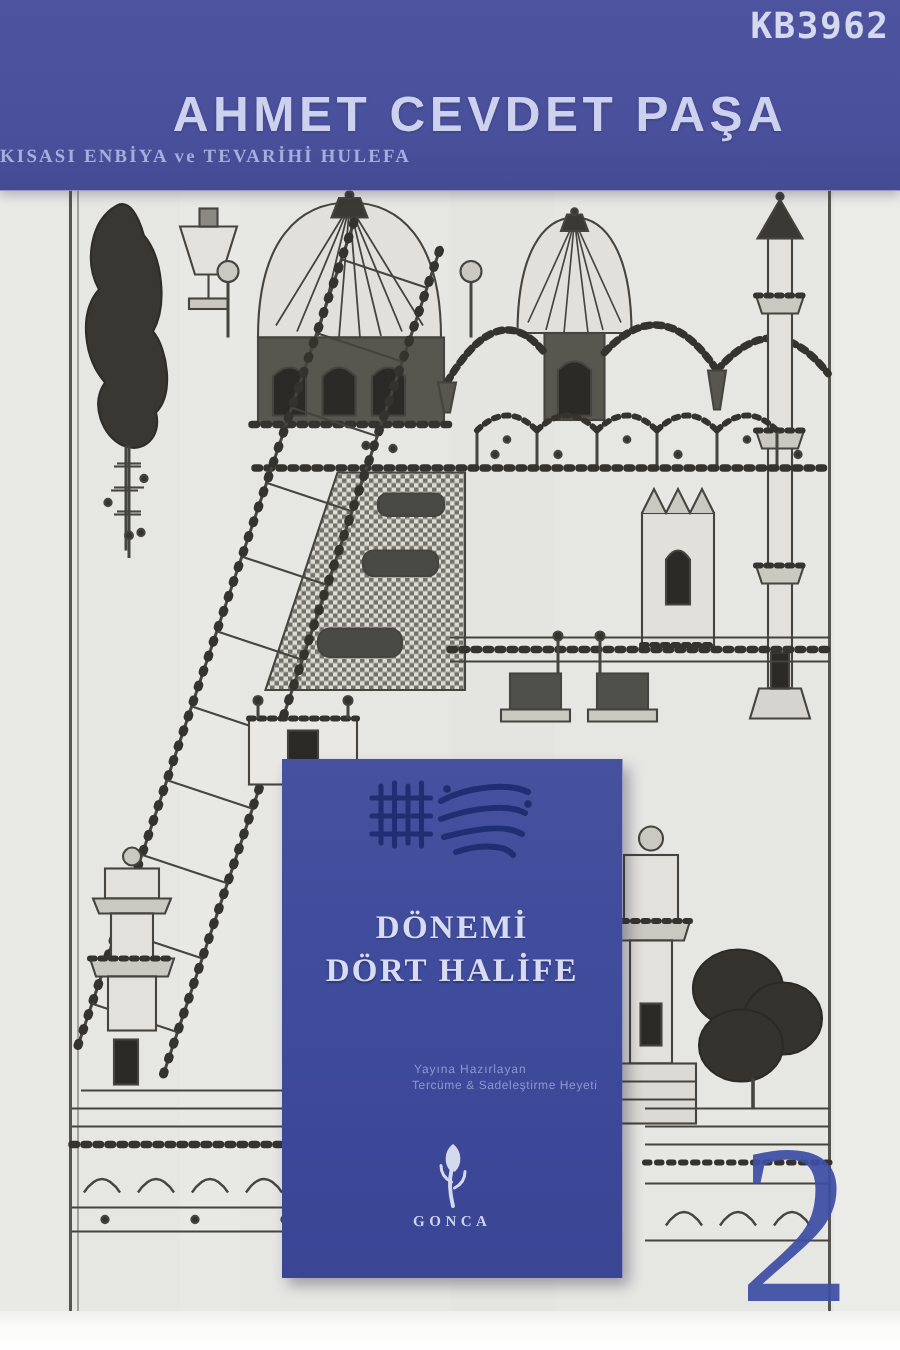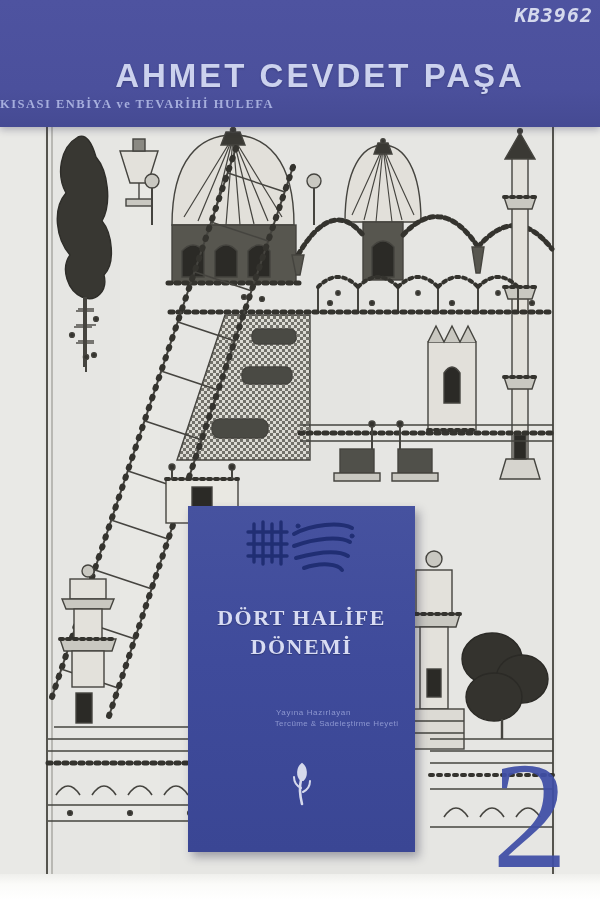--- a/index.html
+++ b/index.html
@@ -13,22 +13,22 @@
 
   
   .band{
     position:absolute;left:0;top:0;width:600px;height:127px;
     background:linear-gradient(180deg,#4e53a0 0%,#4b509c 70%,#454a93 100%);
     box-shadow:0 3px 7px rgba(50,50,80,.30);
   }
   .kb-code{
     position:absolute;top:3px;right:7px;
     font-family:"DejaVu Sans Mono",monospace;
-    font-size:20px;font-weight:bold;letter-spacing:1px;
-    color:#dde1f2;opacity:.95;font-style:italic;
+    font-size:24px;font-weight:bold;letter-spacing:1px;
+    color:#dde1f2;opacity:.95;
   }
   .author{
     position:absolute;top:57px;left:0;width:100%;
     text-align:center;font-weight:bold;font-size:33px;
     letter-spacing:3px;color:#ccd2ee;
     text-shadow:0 1px 2px rgba(30,30,70,.35);
     padding-left:20px;
   }
   .series{
     position:absolute;top:97px;left:0;width:100%;
@@ -346,34 +346,35 @@
           <path d="M54,30 C76,22 100,20 110,26"></path>
           <path d="M56,42 C78,36 98,34 108,40"></path>
           <path d="M64,52 C82,46 98,48 102,54"></path>
         </g>
         <circle cx="58" cy="10" r="2" fill="#1e2c70"></circle>
         <circle cx="112" cy="20" r="2" fill="#1e2c70"></circle>
       </g>
     </svg>
 
     <div class="panel-title">
+      <div>DÖNEMİ</div>
       <div>DÖRT HALİFE</div>
-      <div>DÖNEMİ</div>
     </div>
 
     <div class="credits">
       <div class="credit1">Yayına Hazırlayan</div>
       <div class="credit2">Tercüme &amp; Sadeleştirme Heyeti</div>
     </div>
 
     <svg class="emblem" width="26" height="44" viewBox="0 0 26 44">
       <g fill="none" stroke="#e6e9f6" stroke-linecap="round" opacity=".9">
         <path d="M13,42 C11,34 10,26 12,18" stroke-width="2.6"></path>
         <path d="M12,18 C8,14 8,6 13,2 C18,6 18,14 14,18 Z" stroke-width="2" fill="#e6e9f6"></path>
         <path d="M12,26 C8,24 5,20 5,15" stroke-width="2"></path>
         <path d="M14,30 C18,28 21,24 21,19" stroke-width="2"></path>
       </g>
     </svg>
+    <div class="publisher">GONCA</div>
   </div>
 
   <div class="volume">2</div>
 
 </div>
 
 </body></html>

